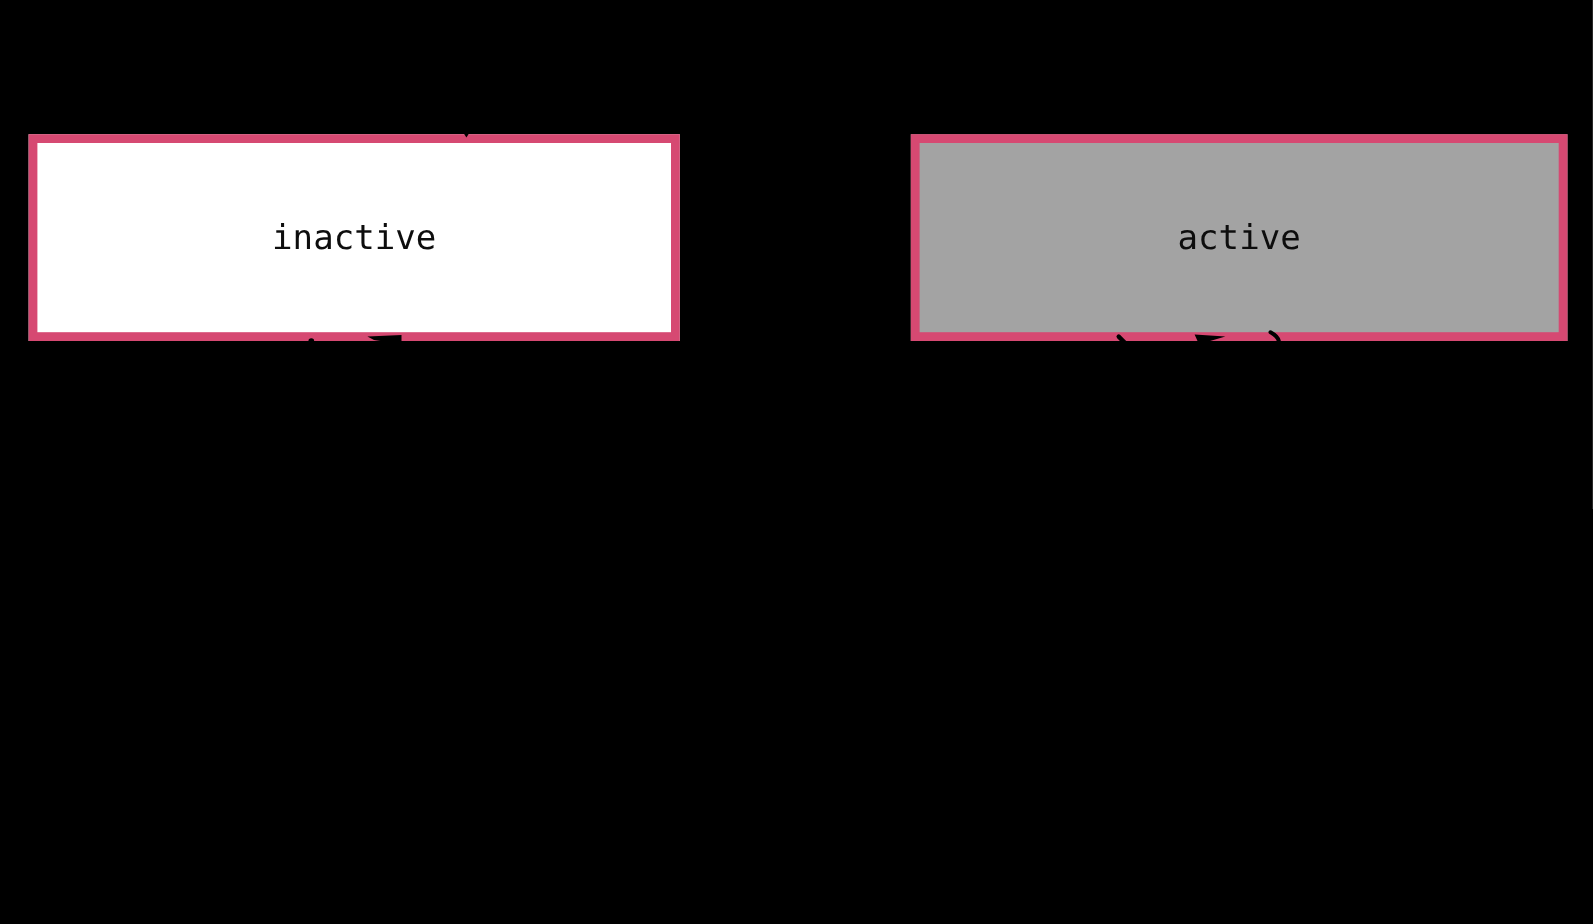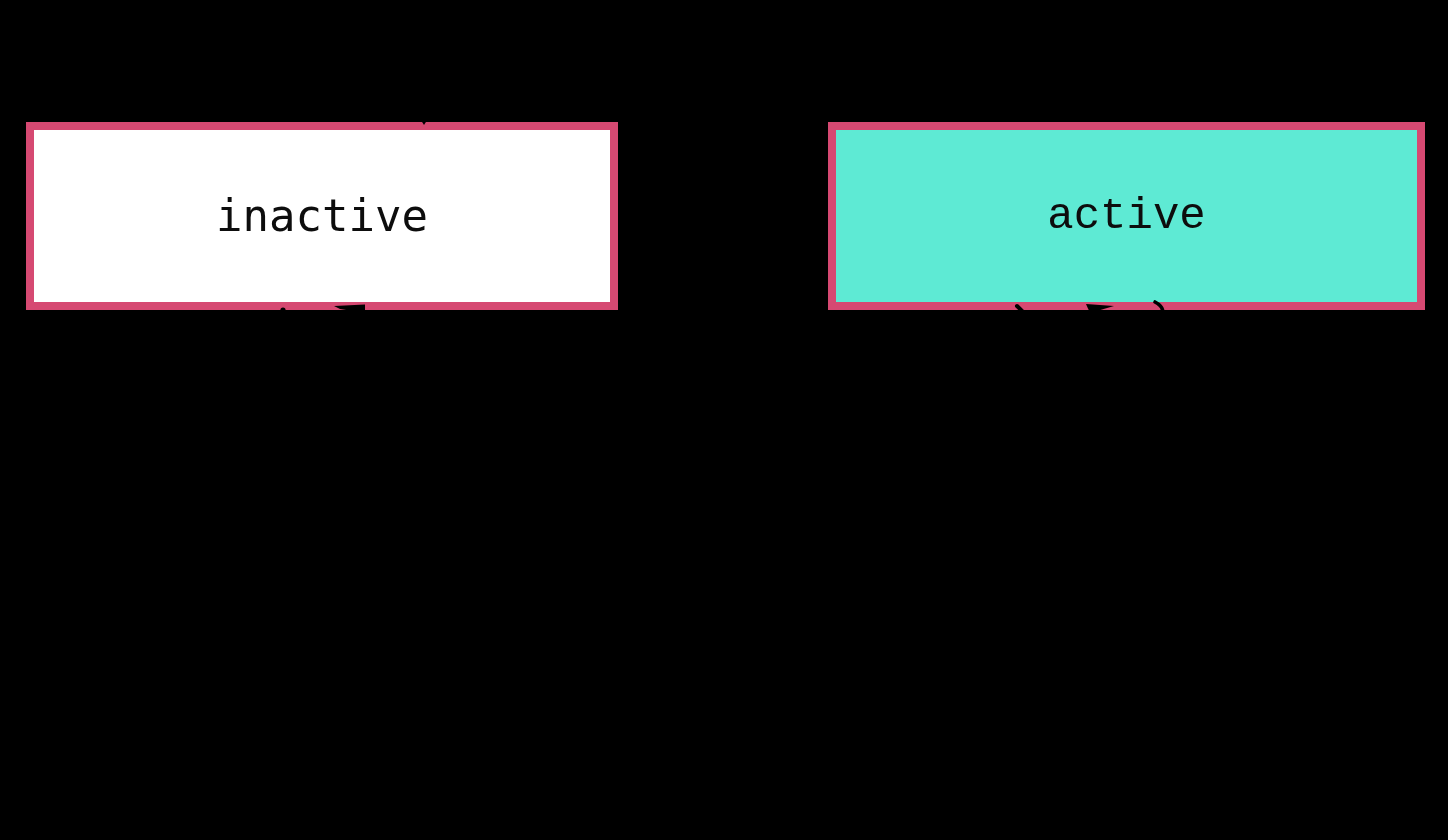--- a/index.html
+++ b/index.html
@@ -16,21 +16,21 @@
   .node {
     position: absolute;
     box-sizing: border-box;
     border: 8px solid #d64972;
     background: #ffffff;
     display: flex;
     align-items: center;
     justify-content: center;
   }
   .node-label {
-    font-size: 44px;
+    font-size: 31px;
     line-height: 1;
     color: #0d0d0d;
     letter-spacing: 0px;
     white-space: nowrap;
   }
   #node-inactive { left: 26px;  top: 122px; width: 592px; height: 188px; }
   #node-active   { left: 828px; top: 122px; width: 597px; height: 188px; }
   #node-void     { left: 433px; top: 618px; width: 597px; height: 188px; }
   svg.frag {
     position: absolute;
@@ -43,21 +43,21 @@
 </style>
 </head>
 <body>
 
 <div class="stage" style="background-color: rgb(0, 0, 0);">
 
   <div class="node" id="node-inactive" style="border-color: rgb(214, 73, 114); background-color: rgb(255, 255, 255);">
     <span class="node-label" style="color: rgb(13, 13, 13);">inactive</span>
   </div>
 
-  <div class="node" id="node-active" style="border-color: rgb(214, 73, 114); background-color: #5eead4; font-family: Liberation Mono, monospace;">
+  <div class="node" id="node-active" style="border-color: rgb(214, 73, 114); background-color: #a3a3a3;">
     <span class="node-label" style="color: rgb(13, 13, 13);">active</span>
   </div>
 
 
   <svg class="frag" viewBox="0 0 1448 840" style="color: rgb(0, 0, 0);">
 
     <polygon class="fillshape" points="417,114 431,114 424,125"></polygon>
 
     <circle class="fillshape" cx="283" cy="310" r="2.6"></circle>
 

